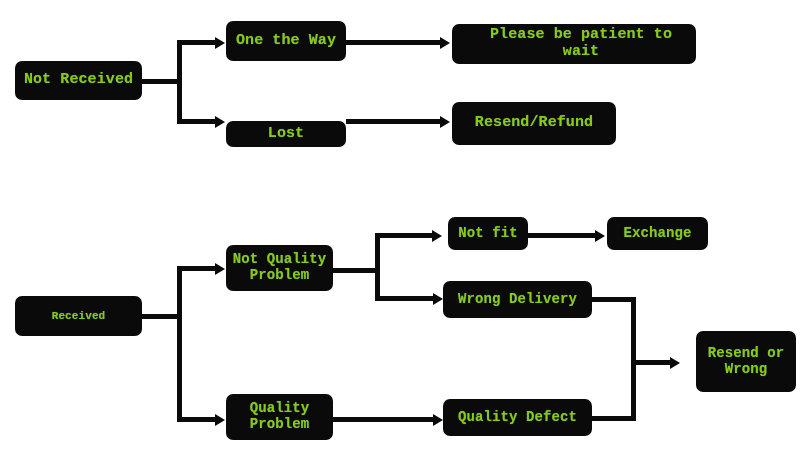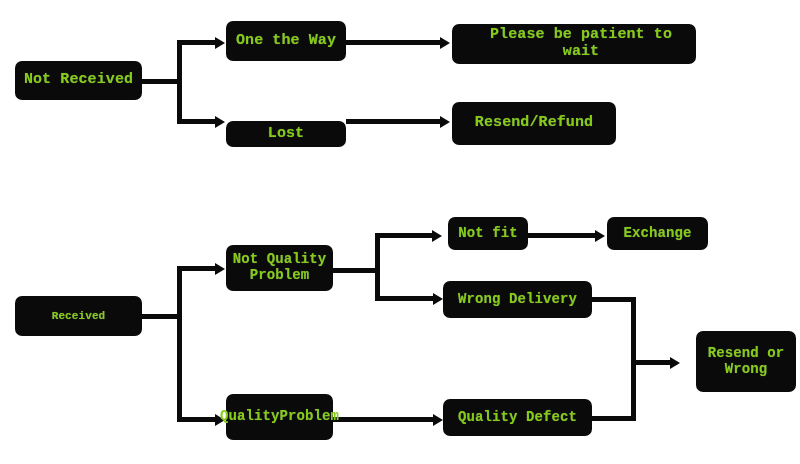--- a/index.html
+++ b/index.html
@@ -112,21 +112,21 @@
   <div class="edge h" style="left:631px; top:360px; width:42px;"></div>
   <div class="arrow" style="left:670px; top:356.5px;"></div>
 
   <div class="node" style="left:15px; top:296px; width:127px; height:40px; font-size:11px;">Received</div>
 
   <div class="node" style="left:226px; top:245px; width:107px; height:46px; font-size:14px; flex-direction:column;">
     <span>Not Quality</span>
     <span>Problem</span>
   </div>
 
-  <div class="node" style="left:226px; top:394px; width:107px; height:46px; font-size:14px; ">
+  <div class="node" style="left:226px; top:394px; width:107px; height:46px; font-size:14px; flex-direction:column;">
     <span>Quality</span>
     <span>Problem</span>
   </div>
 
   <div class="node" style="left:448px; top:217px; width:80px; height:33px; font-size:14px;">Not fit</div>
 
   <div class="node" style="left:607px; top:217px; width:101px; height:33px; font-size:14px;">Exchange</div>
 
   <div class="node" style="left:443px; top:281px; width:149px; height:37px; font-size:14px;">Wrong Delivery</div>
 

